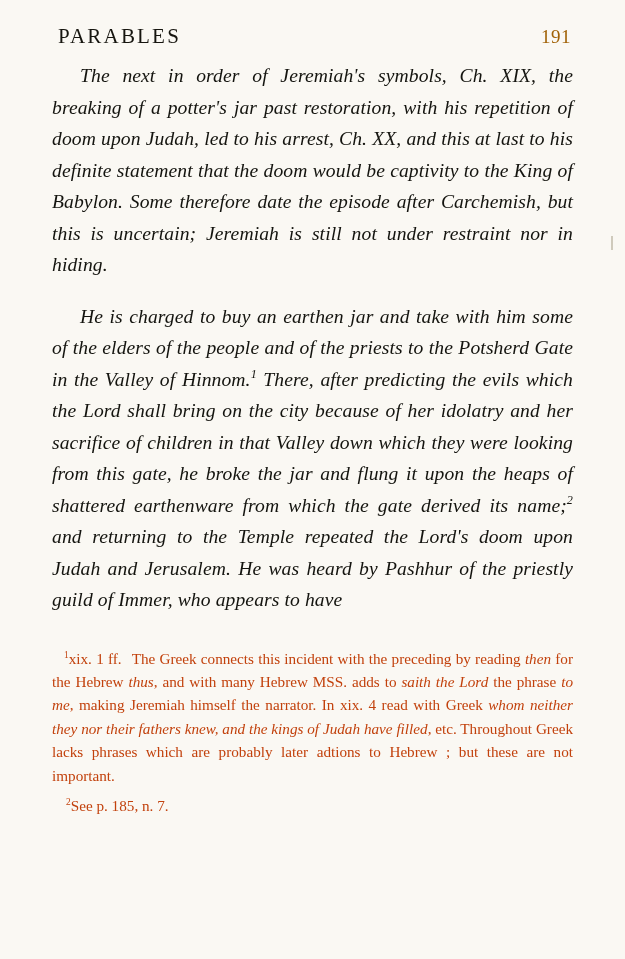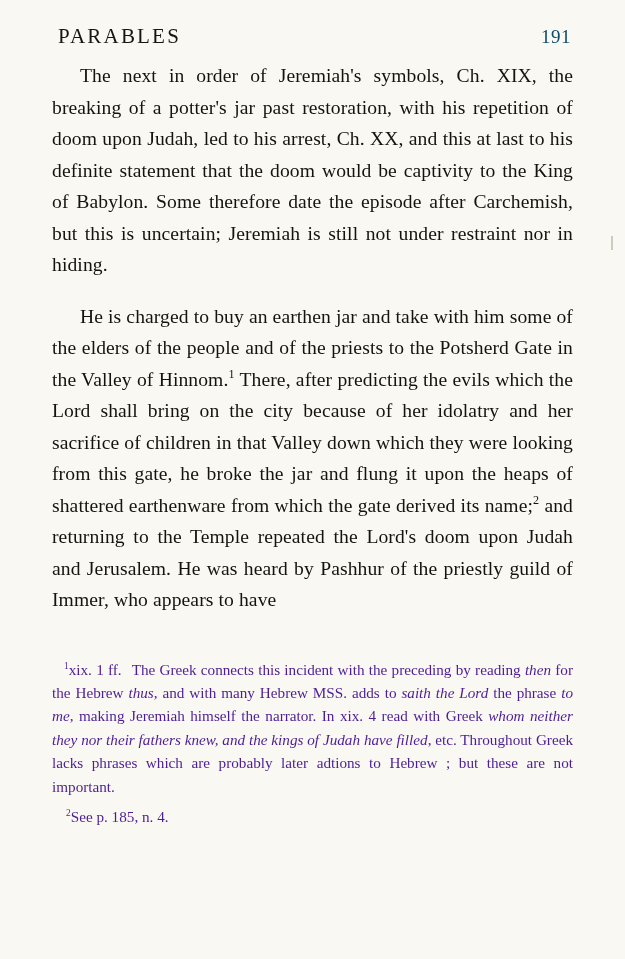--- a/index.html
+++ b/index.html
@@ -34,52 +34,53 @@
     color: #16150f;
     padding-left: 6px;
     padding-top: 6px;
   }
   .folio {
     position: absolute;
     right: 2px;
     top: 8px;
     font-size: 19px;
     letter-spacing: 0.5px;
-    color: #0c4a6e;
+    color: #a16207;
     font-family: "Liberation Serif", serif;
   }
   .body-text {
     font-size: 19.6px;
     line-height: 31.5px;
     text-align: justify;
     text-justify: inter-word;
     color: #14140f;
     letter-spacing: 0.1px;
   }
   .para {
     margin: 0 0 2px 0;
     text-indent: 28px;
+    font-style: italic;
   }
   .para.p2 {
     margin-top: 20px;
   }
   sup {
     font-size: 0.62em;
     vertical-align: super;
     line-height: 0;
   }
   .rule-space {
     height: 26px;
   }
   .notes {
     font-size: 15.2px;
     line-height: 23.4px;
     text-align: justify;
-    color: #4c1d95;
-    margin-top: 14px;
+    color: #c2410c;
+    margin-top: 3px;
   }
   .note {
     margin: 0 0 2px 0;
     text-indent: 12px;
   }
   .note-2 {
     text-indent: 14px;
     margin-top: 7px;
   }
   .note i {
@@ -112,16 +113,16 @@
 
   <div class="body-text">
     <p class="para">The next in order of Jeremiah's symbols, Ch. XIX, the breaking of a potter's jar past restoration, with his repetition of doom upon Judah, led to his arrest, Ch. XX, and this at last to his definite statement that the doom would be captivity to the King of Babylon.  Some therefore date the episode after Carchemish, but this is uncertain; Jeremiah is still not under restraint nor in hiding.</p>
     <p class="para p2"><span>He is charged to buy an earthen jar and take with him some of the elders of the people and of the priests to the Potsherd Gate in the Valley of Hinnom.</span><sup>1</sup><span>  There, after predicting the evils which the Lord shall bring on the city because of her idolatry and her sacrifice of children in that Valley down which they were looking from this gate, he broke the jar and flung it upon the heaps of shattered earthenware from which the gate derived its name;</span><sup>2</sup><span> and returning to the Temple repeated the Lord's doom upon Judah and Jerusalem.  He was heard by Pashhur of the priestly guild of Immer, who appears to have</span></p>
   </div>
 
   <div class="rule-space"></div>
 
   <div class="notes">
     <p class="note"><sup>1</sup><span>xix. 1 ff.</span><span class="gap-wide"></span><span><span>The Greek connects this incident with the preceding by reading </span><i>then</i><span> for the Hebrew </span><i>thus</i><span>, and with many Hebrew MSS. adds to </span><i>saith the Lord</i><span> the phrase </span><i>to me</i><span>, making Jeremiah himself the narrator.  In xix. 4 read with Greek </span><i>whom neither they nor their fathers knew, and the kings of Judah have filled</i><span>, etc. Throughout Greek lacks phrases which are probably later adtions to Hebrew ; but these are not important.</span></span></p>
-    <p class="note note-2"><sup>2</sup><span><span>See p. 185, n. 4.</span></span></p>
+    <p class="note note-2"><sup>2</sup><span><span>See p. 185, n. 7.</span></span></p>
   </div>
 
 </div>
 
 </body></html>

